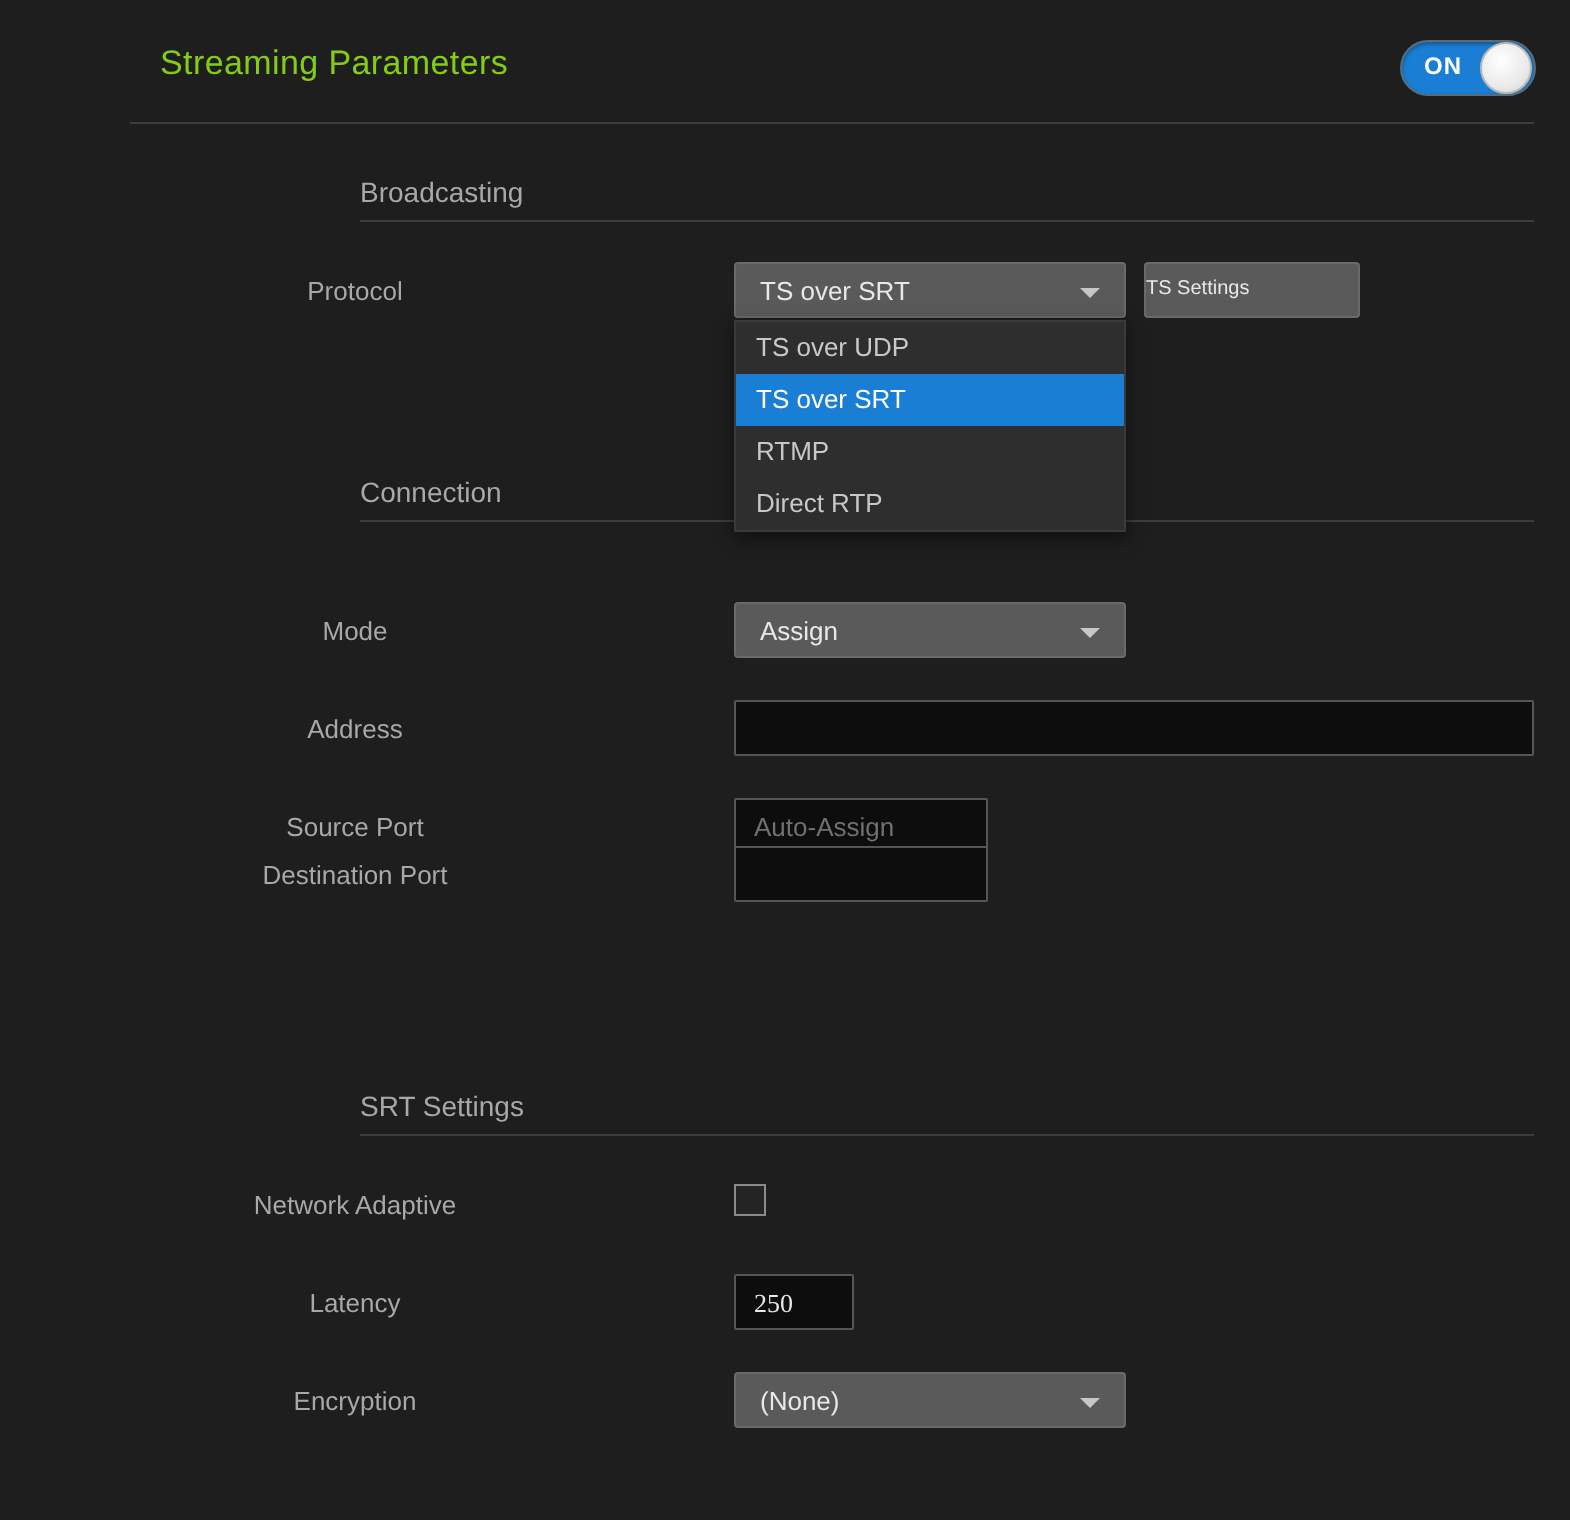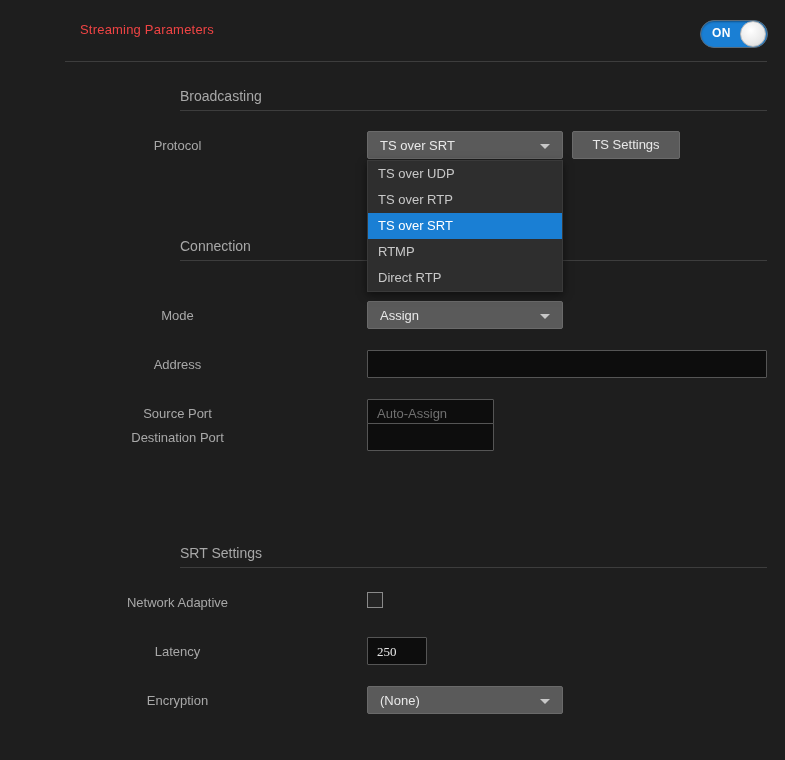--- a/index.html
+++ b/index.html
@@ -22,22 +22,22 @@
   
   .header {
     position: absolute;
     left: 0; top: 0;
     width: 785px;
     height: 62px;
   }
   .header-title {
     position: absolute;
     left: 80px; top: 22px;
-    font-size: 13px;
-    color: #ef4444;
+    font-size: 17px;
+    color: #84cc16;
     letter-spacing: 0.2px;
     white-space: nowrap;
   }
   .header-rule {
     position: absolute;
     left: 65px; top: 61px;
     width: 702px; height: 1px;
     background: #3d3d3d;
   }
 
@@ -193,22 +193,22 @@
     position: absolute;
     height: 28px;
     background: #5a5a5a;
     border: 1px solid #6a6a6a;
     border-radius: 2px;
     cursor: pointer;
   }
   .btn-label {
     display: block;
     line-height: 26px;
-    text-align: center;
-    font-size: 13px;
+    text-align: left;
+    font-size: 10px;
     color: #e8e8e8;
     white-space: nowrap;
   }
 </style>
 </head>
 <body>
 
 <div class="page">
 
   <div class="header">
@@ -233,21 +233,20 @@
       <span class="select-value">TS over SRT</span>
       <span class="select-arrow"></span>
     </div>
     <div class="btn" style="left:572px; width:108px;">
       <span class="btn-label">TS Settings</span>
     </div>
   </div>
 
   <div class="dropdown-list" style="top:160px;">
     <div class="dropdown-item">TS over UDP</div>
-    <div class="dropdown-item">TS over RTP</div>
     <div class="dropdown-item selected">TS over SRT</div>
     <div class="dropdown-item">RTMP</div>
     <div class="dropdown-item">Direct RTP</div>
   </div>
 
   <div class="section" style="top:238px;">
     <div class="section-title">Connection</div>
     <div class="section-rule"></div>
   </div>
 

